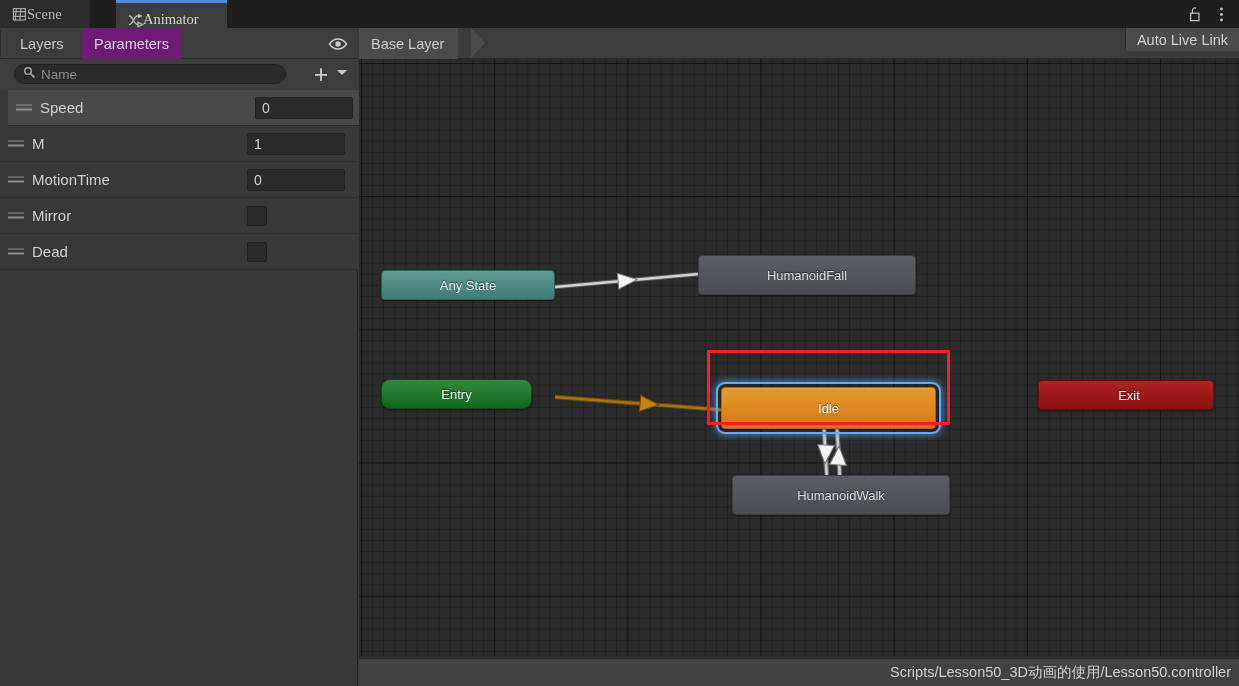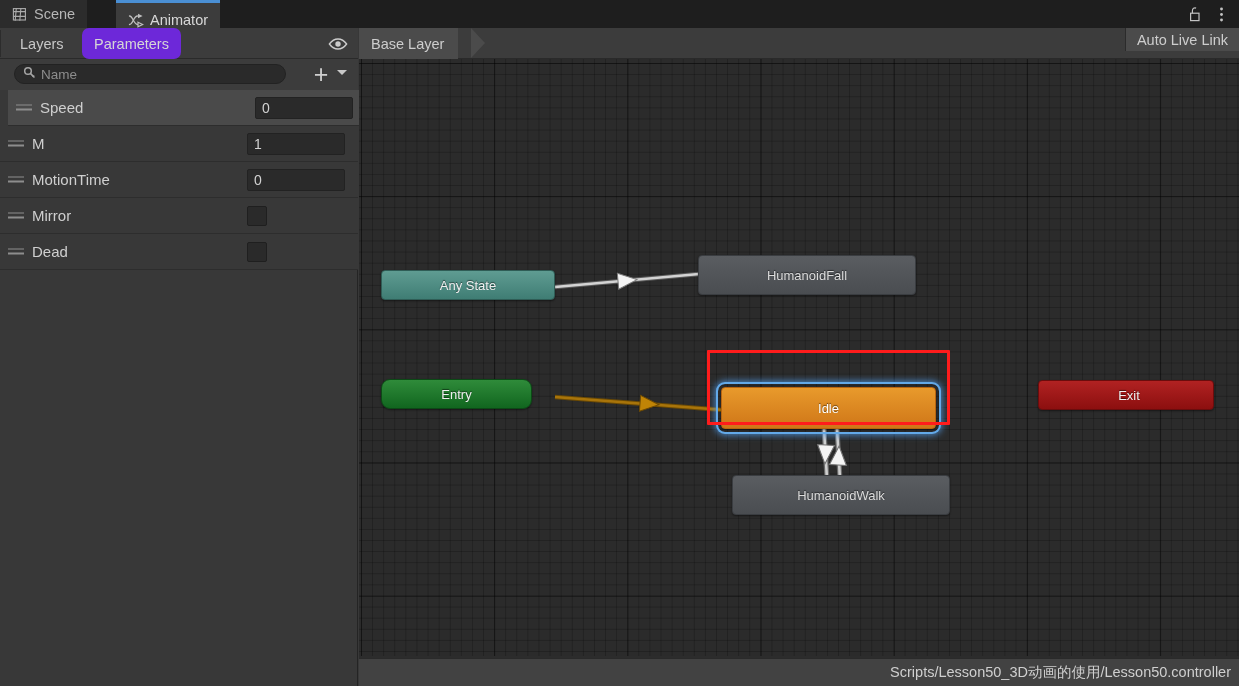--- a/index.html
+++ b/index.html
@@ -12,24 +12,24 @@
   }
   #app { position:relative; width:1239px; height:686px; }
 
   
   .tabstrip {
     position:absolute; left:0; top:0; width:1239px; height:28px;
     background:#1e1e1e;
   }
   .tab {
     position:absolute; top:0; height:28px;
-    display:flex; align-items:center; gap:7px;
-    padding:0 12px 0 12px;
+    display:flex; align-items:center; 
+    padding:0 28px 0 12px;
     font-size:14.5px; color:#c4c4c4;
-    cursor:pointer; white-space:nowrap;
+    cursor:pointer; white-space:nowrap;font-family:Liberation Serif, serif;
   }
   .tab.inactive { background:#2c2c2c; color:#b6b6b6; }
   .tab.active   { background:#3c3c3c; color:#d8d8d8;align-items:flex-end; }
   .tab.active::before{
     content:""; position:absolute; left:0; right:0; top:0; height:2.5px;
     background:#4a8fd4;
   }
   .tab-ico { display:inline-block; width:15px; height:15px; position:relative; opacity:.85;}
 
   
@@ -47,21 +47,21 @@
   .subtabrow {
     position:absolute; left:0; top:0; width:358px; height:31px;
     background:#3c3c3c;
     border-bottom:1px solid #2a2a2a;
   }
   .subtab {
     position:absolute; top:0; height:31px;
     display:flex; align-items:center; padding:0 12px;
     font-size:14.5px; color:#c8c8c8; cursor:pointer; white-space:nowrap;
   }
-  .subtab.sel { background:#6d28d9; color:#d6d6d6;border-radius:7px; }
+  .subtab.sel { background:#701a75; color:#d6d6d6; }
   .subtab-div { position:absolute; left:0; top:2px; width:1px; height:27px; background:#2c2c2c;}
   .eyebtn { position:absolute; right:10px; top:0; height:31px; display:flex; align-items:center; cursor:pointer; }
 
   .searchrow {
     position:absolute; left:0; top:31px; width:358px; height:31px;
     background:#3c3c3c;
   }
   .searchbox {
     position:absolute; left:14px; top:5px; width:272px; height:20px;
     background:#2a2a2a; border:1px solid #222; border-radius:10px;

